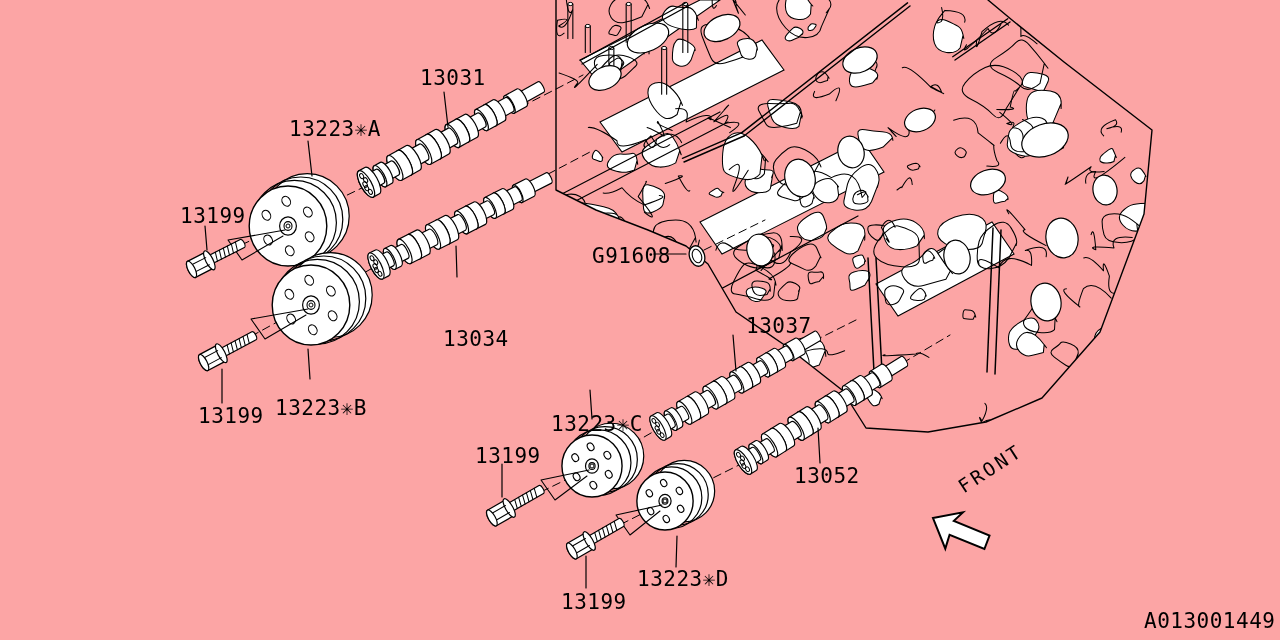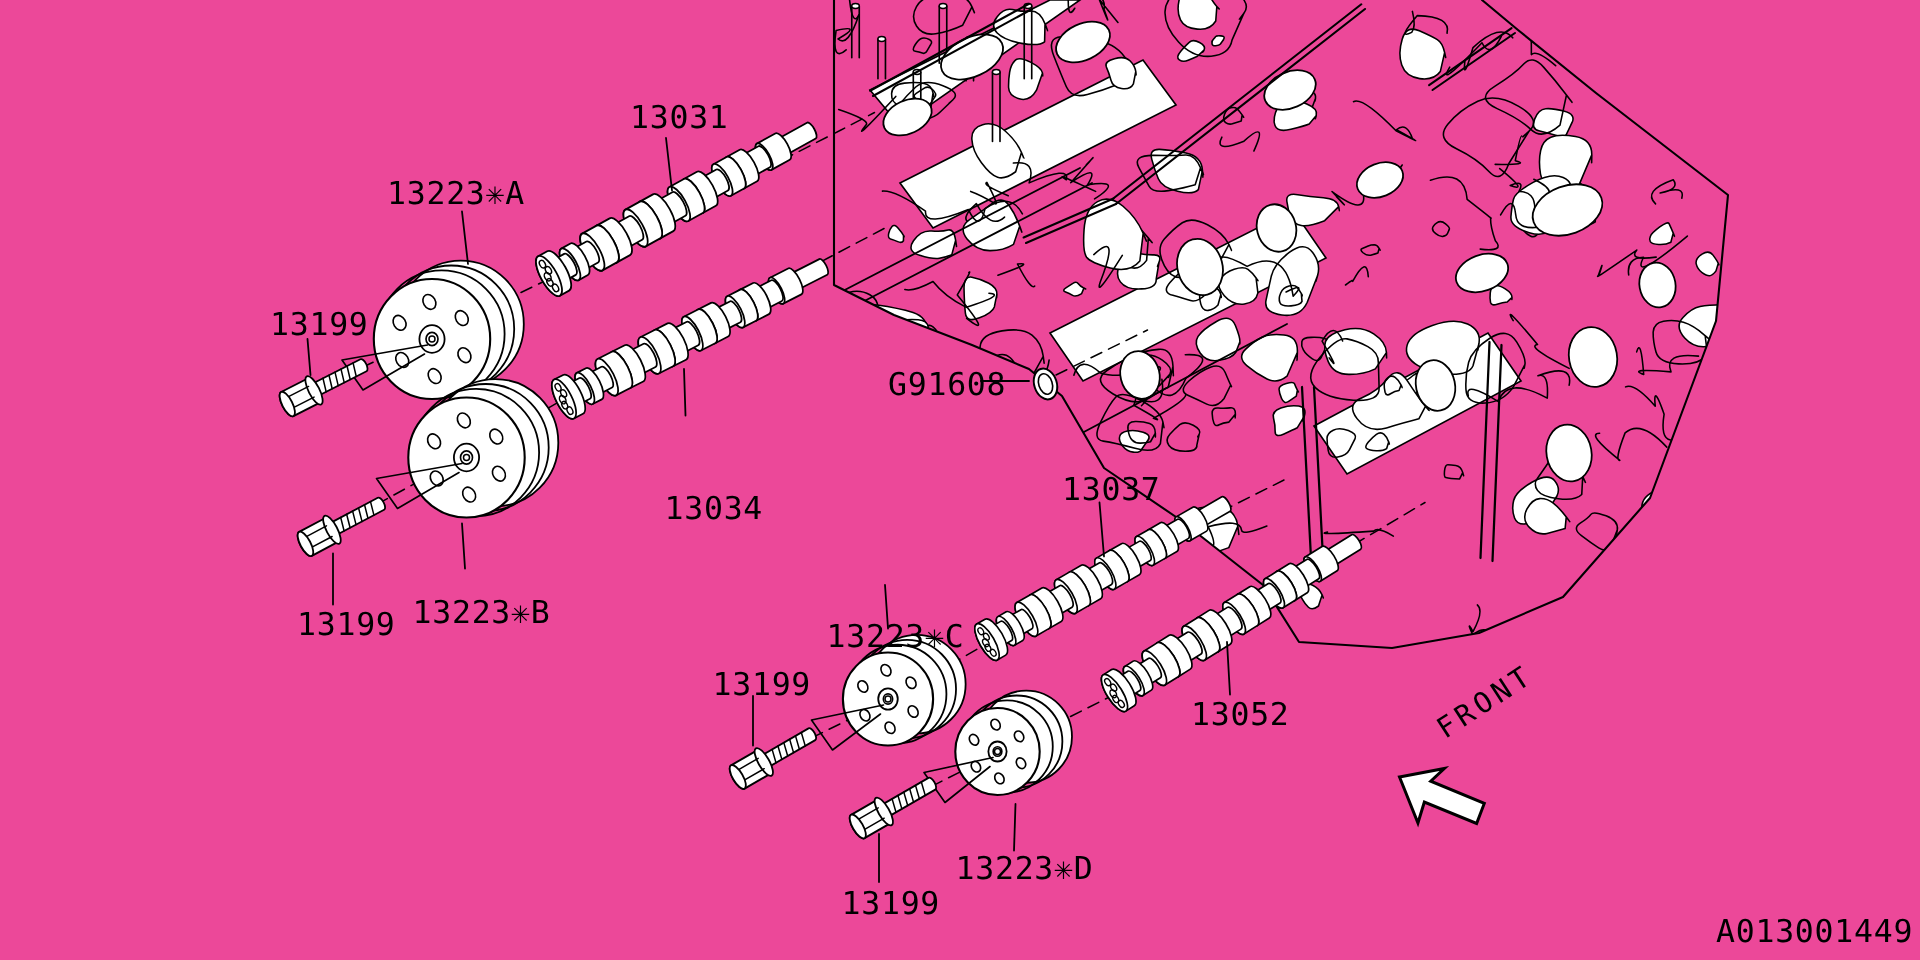--- a/index.html
+++ b/index.html
@@ -1,16 +1,16 @@
 <!DOCTYPE html>
 <html><head>
 <meta charset="utf-8">
 <style>
   html,body{margin:0;padding:0;background:#ffffff;}
-  #stage{position:relative;width:1280px;height:640px;background:#ec4899;overflow:hidden;
+  #stage{position:relative;width:1280px;height:640px;background:#fca5a5;overflow:hidden;
          font-family:"DejaVu Sans Mono","DejaVu Sans",monospace;}
   #art{position:absolute;left:0;top:0;}
   .plabel{position:absolute;font:21px/1 "DejaVu Sans Mono","DejaVu Sans",monospace;
           color:#000;white-space:nowrap;letter-spacing:0.5px;}
   .front{font-size:19px;letter-spacing:3px;transform:rotate(-33deg);transform-origin:0 100%;height:20px;}
   .docid{letter-spacing:0.5px;}
 </style>
 </head>
 <body>
 
@@ -555,27 +555,27 @@
         <path d="M733,335 L736,371" fill="none" stroke="#000000" stroke-width="1.2" stroke-linejoin="round" stroke-linecap="round"></path>
         <path d="M590,390 L592,419" fill="none" stroke="#000000" stroke-width="1.2" stroke-linejoin="round" stroke-linecap="round"></path>
         <path d="M502,464 L502,497" fill="none" stroke="#000000" stroke-width="1.2" stroke-linejoin="round" stroke-linecap="round"></path>
         <path d="M820,463 L818,428" fill="none" stroke="#000000" stroke-width="1.2" stroke-linejoin="round" stroke-linecap="round"></path>
         <path d="M676,567 L677,536" fill="none" stroke="#000000" stroke-width="1.2" stroke-linejoin="round" stroke-linecap="round"></path>
         <path d="M586,588 L586,556" fill="none" stroke="#000000" stroke-width="1.2" stroke-linejoin="round" stroke-linecap="round"></path>
       </g>
     </svg>
   <div id="labels">
       <div class="plabel" style="left: 420px; top: 68px;">13031</div>
-      <div class="plabel" style="left: 258px; top: 119px;">13223✳A</div>
+      <div class="plabel" style="left: 289px; top: 119px;">13223✳A</div>
       <div class="plabel" style="left: 180px; top: 206px;">13199</div>
       <div class="plabel" style="left: 443px; top: 281px; margin-top: 48px;">13034</div>
       <div class="plabel" style="left: 275px; top: 382px; margin-top: 16px;">13223✳B</div>
       <div class="plabel" style="left: 198px; top: 406px;">13199</div>
       <div class="plabel" style="left: 592px; top: 246px;">G91608</div>
-      <div class="plabel" style="left: 708px; top: 316px;">13037</div>
+      <div class="plabel" style="left: 746px; top: 316px;">13037</div>
       <div class="plabel" style="left: 551px; top: 370px; margin-top: 44px;">13223✳C</div>
       <div class="plabel" style="left: 475px; top: 446px;">13199</div>
       <div class="plabel" style="left: 794px; top: 466px;">13052</div>
       <div class="plabel" style="left: 637px; top: 569px; text-align: right;">13223✳D</div>
       <div class="plabel" style="left: 561px; top: 592px;">13199</div>
     </div>
   <div class="plabel front" style="left:966px;top:477px">FRONT</div>
   <div class="plabel docid" style="left:1144px;top:611px">A013001449</div>
 </div>
 

